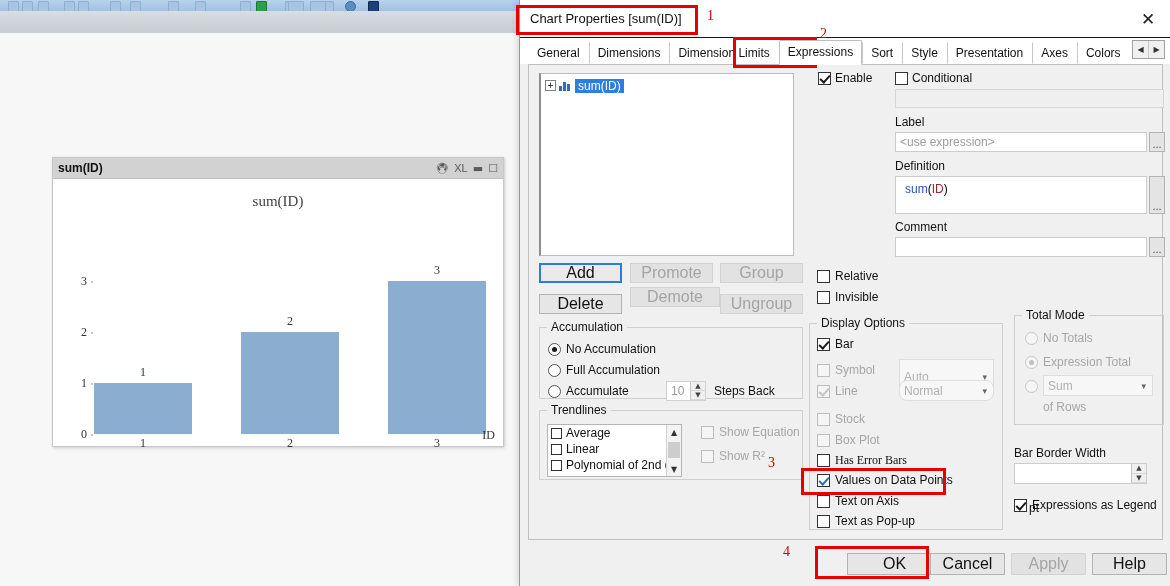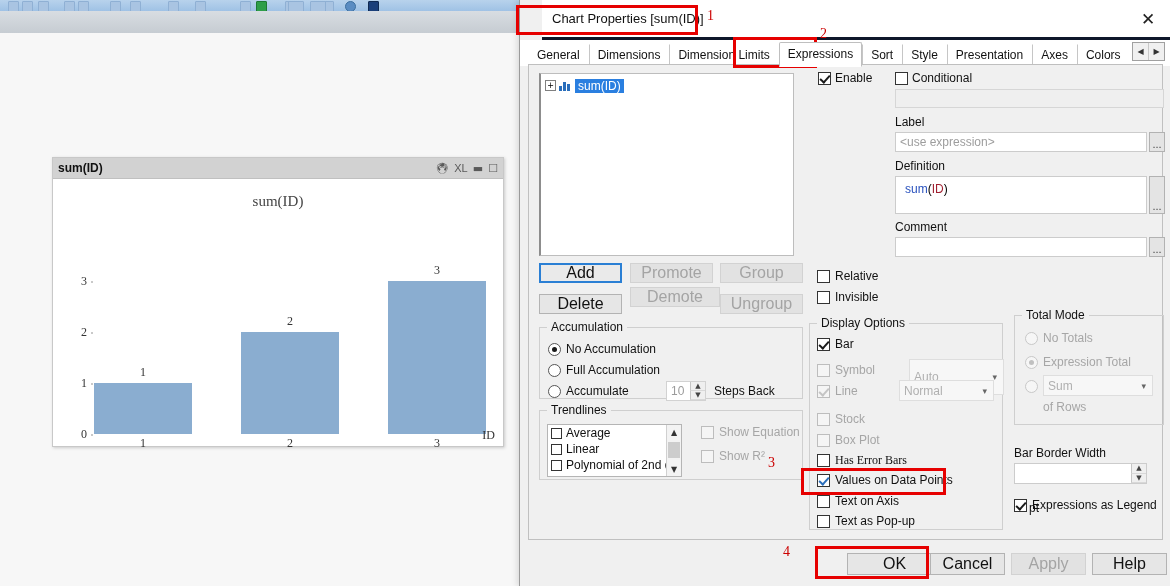--- a/index.html
+++ b/index.html
@@ -37,21 +37,21 @@
     font-family:"Liberation Serif",serif;}
   .xtick{position:absolute;font-size:12px;color:#333;text-align:center;
     font-family:"Liberation Serif",serif;}
   #xaxis-label{position:absolute;right:8px;bottom:3px;font-size:12px;color:#333;
     font-family:"Liberation Serif",serif;}
 
   
   #dialog{position:absolute;left:519px;top:0px;width:651px;height:586px;
     background:#f0f0f0;border:1px solid #9a9a9a;border-top:none;
     box-shadow:-2px 0 6px rgba(0,0,0,.12);}
-  #dlg-titlebar{position:relative;height:37px;background:#fff;border-bottom:3px solid #0f172a;margin-left:22px;}
+  #dlg-titlebar{position:relative;height:37px;background:#fff;border-bottom:1px solid #0f172a;}
   #dlg-title{position:absolute;left:10px;top:11px;font-size:13px;color:#111;}
   #dlg-close{position:absolute;right:8px;top:7px;width:30px;height:24px;
     display:flex;align-items:center;justify-content:center;font-size:17px;color:#222;
     cursor:pointer;font-family:"DejaVu Sans",sans-serif;}
 
   #tabbar{position:relative;height:26px;background:#fff;padding-left:8px;}
   .tab{position:relative;float:left;height:20px;line-height:20px;padding:0 8px;
     font-size:12px;color:#111;background:#fff;border:1px solid #fff;cursor:default;}
   .tab + .tab{border-left:1px solid #c6c6c6;}
   .tab.active{background:#fff;border:1px solid #bfbfbf;border-bottom:1px solid #fff;
@@ -328,28 +328,28 @@
     <div class="lbl" style="left:306px;top:225px;">Invisible</div>
 
     <div class="gbox" style="left:280px;top:258px;width:194px;height:207px;">
       <div class="gbox-title">Display Options</div>
     </div>
     <div class="cb on" style="left:288px;top:273px;"></div>
     <div class="lbl" style="left:306px;top:272px;">Bar</div>
 
     <div class="cb dis" style="left:288px;top:299px;"></div>
     <div class="lbl dim" style="left:306px;top:298px;">Symbol</div>
-    <div class="sel dis" style="left:380px;top:294px;width:95px;height:36px;text-align:right;">
+    <div class="sel dis" style="left:370px;top:294px;width:95px;height:36px;text-align:right;">
       <span>Auto</span>
       <span class="chev">▾</span>
     </div>
 
     <div class="cb on dis" style="left:288px;top:320px;"></div>
     <div class="lbl dim" style="left:306px;top:319px;">Line</div>
-    <div class="sel dis" style="left:370px;top:315px;width:95px;height:21px;">
+    <div class="sel dis" style="left:370px;top:315px;width:95px;height:21px;border-radius:8px;">
       <span>Normal</span>
       <span class="chev">▾</span>
     </div>
 
     <div class="cb dis" style="left:288px;top:348px;"></div>
     <div class="lbl dim" style="left:306px;top:347px;">Stock</div>
     <div class="cb dis" style="left:288px;top:369px;"></div>
     <div class="lbl dim" style="left:306px;top:368px;">Box Plot</div>
     <div class="cb" style="left:288px;top:389px;"></div>
     <div class="lbl" style="left:306px;top:388px;font-family:Liberation Serif, serif;">Has Error Bars</div>

